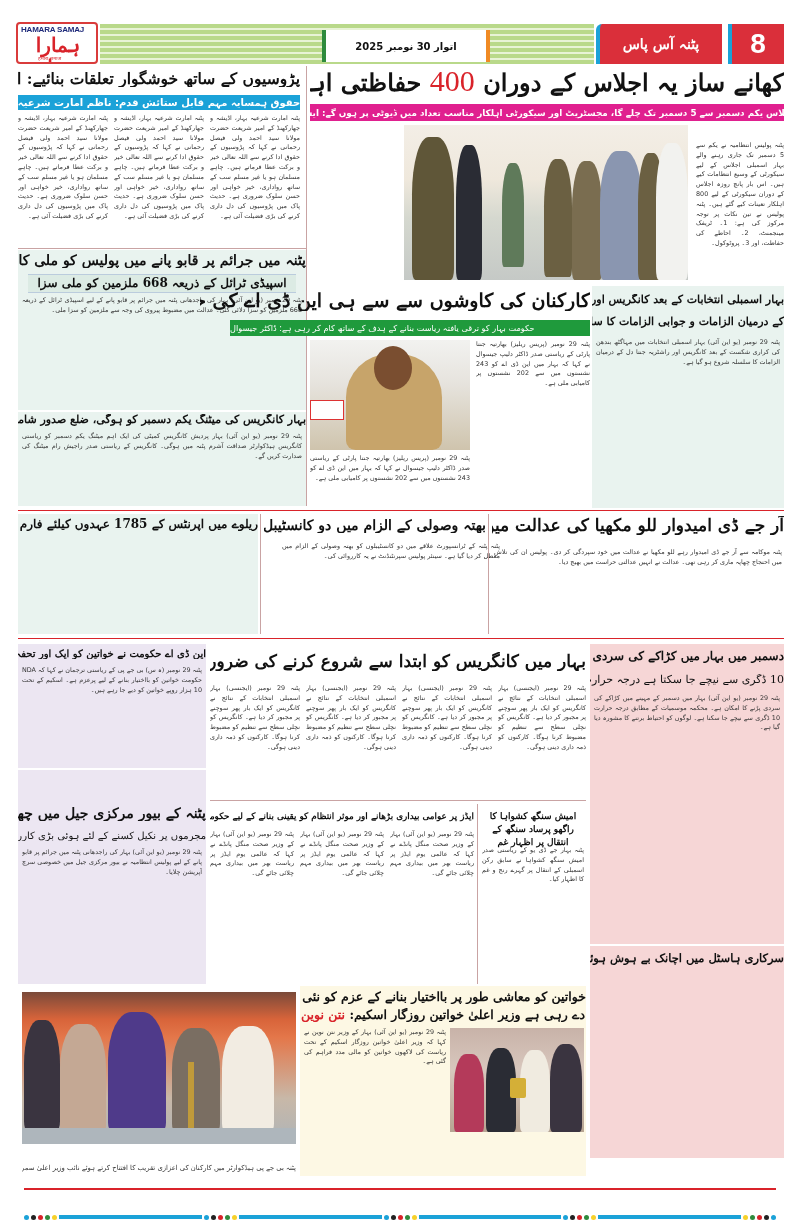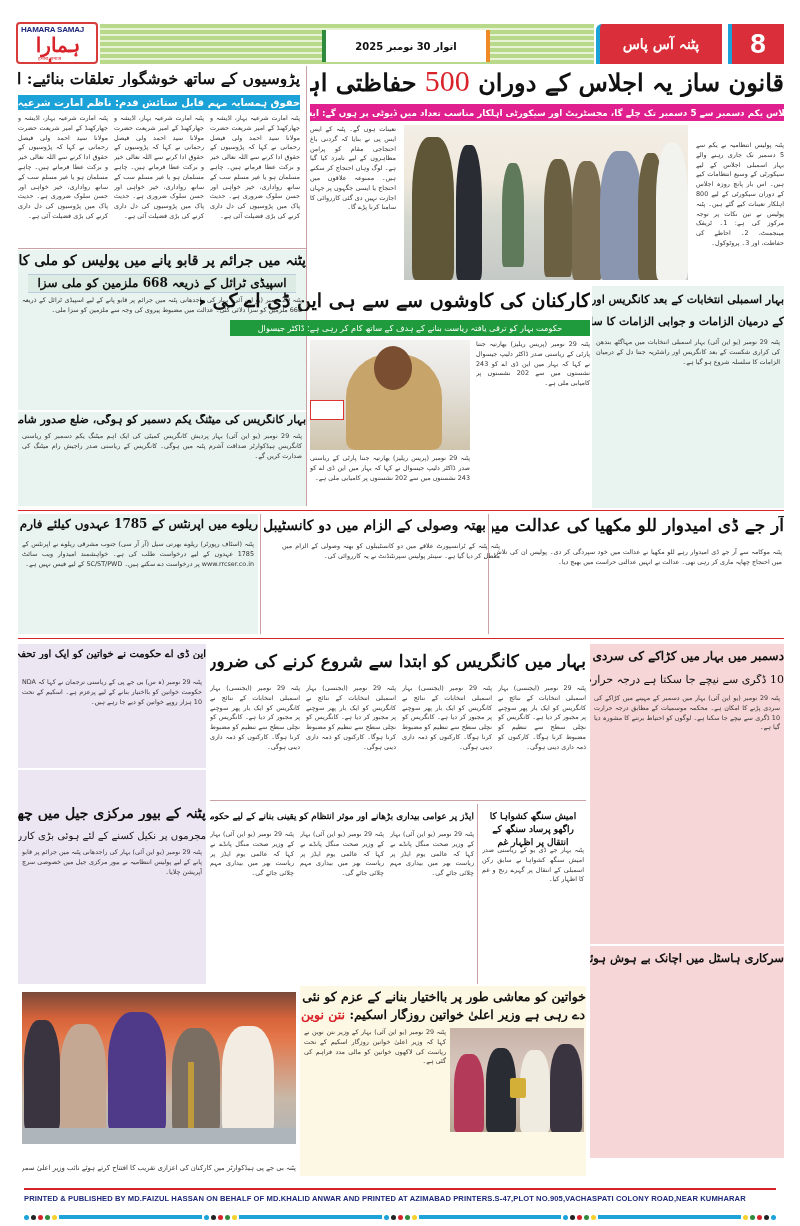--- a/index.html
+++ b/index.html
@@ -79,28 +79,27 @@
   </div>
   <div class="body-text abs" style="left:0;top:48px;width:90px;height:128px;">پٹنہ امارت شرعیہ بہار، اڈیشہ و جھارکھنڈ کے امیر شریعت حضرت مولانا سید احمد ولی فیصل رحمانی نے کہا کہ پڑوسیوں کے حقوق ادا کرنے سے اللہ تعالی خیر و برکت عطا فرماتے ہیں۔ چاہے مسلمان ہو یا غیر مسلم سب کے ساتھ رواداری، خیر خواہی اور حسن سلوک ضروری ہے۔ حدیث پاک میں پڑوسیوں کی دل داری کرنے کی بڑی فضیلت آئی ہے۔</div>
   <div class="body-text abs" style="left:96px;top:48px;width:90px;height:128px;">پٹنہ امارت شرعیہ بہار، اڈیشہ و جھارکھنڈ کے امیر شریعت حضرت مولانا سید احمد ولی فیصل رحمانی نے کہا کہ پڑوسیوں کے حقوق ادا کرنے سے اللہ تعالی خیر و برکت عطا فرماتے ہیں۔ چاہے مسلمان ہو یا غیر مسلم سب کے ساتھ رواداری، خیر خواہی اور حسن سلوک ضروری ہے۔ حدیث پاک میں پڑوسیوں کی دل داری کرنے کی بڑی فضیلت آئی ہے۔</div>
   <div class="body-text abs" style="left:192px;top:48px;width:90px;height:128px;">پٹنہ امارت شرعیہ بہار، اڈیشہ و جھارکھنڈ کے امیر شریعت حضرت مولانا سید احمد ولی فیصل رحمانی نے کہا کہ پڑوسیوں کے حقوق ادا کرنے سے اللہ تعالی خیر و برکت عطا فرماتے ہیں۔ چاہے مسلمان ہو یا غیر مسلم سب کے ساتھ رواداری، خیر خواہی اور حسن سلوک ضروری ہے۔ حدیث پاک میں پڑوسیوں کی دل داری کرنے کی بڑی فضیلت آئی ہے۔</div>
 </div>
 
 <div class="col-rule" style="left:306px;top:66px;height:440px;"></div>
 
 <div class="abs" style="left:310px;top:64px;width:474px;height:220px;">
   <div class="urdu-head abs" style="left:0;top:0;width:474px;font-size:24px;">
-    <span>قانون ساز یہ اجلاس کے دوران</span>
-    <span style="color:#d9232a;font-family:'Liberation Serif',serif;font-weight:normal;font-size:30px;">500</span>
+    <span>کھانے ساز یہ اجلاس کے دوران</span>
+    <span style="color:#d9232a;font-family:'Liberation Serif',serif;font-weight:normal;font-size:30px;">400</span>
     <span>حفاظتی اہلکار رہیں گے تعینات</span>
   </div>
   <div class="abs" style="left:0;top:40px;width:474px;height:17px;background:#e0208f;display:flex;align-items:center;justify-content:center;overflow:hidden;">
     <span style="color:#fff;font-size:8.8px;font-weight:bold;white-space:nowrap;direction:rtl;">اسمبلی اجلاس یکم دسمبر سے 5 دسمبر تک چلے گا، مجسٹریٹ اور سیکورٹی اہلکار مناسب تعداد میں ڈیوٹی پر ہوں گے: ایس ایس پی</span>
   </div>
-  <div class="body-text abs" style="left:0;top:61px;width:86px;height:155px;">تعینات ہوں گے۔ پٹنہ کے ایس ایس پی نے بتایا کہ گردنی باغ احتجاجی مقام کو پرامن مظاہروں کے لیے نامزد کیا گیا ہے۔ لوگ وہاں احتجاج کر سکتے ہیں۔ ممنوعہ علاقوں میں احتجاج یا ایسی جگہوں پر جہاں اجازت نہیں دی گئی کارروائی کا سامنا کرنا پڑے گا۔</div>
   <div class="photo photo-police" style="left:94px;top:61px;width:284px;height:155px;">
     <div class="fig" style="left:8px;top:12px;width:42px;height:143px;background:#5f5638;"></div>
     <div class="fig" style="left:52px;top:20px;width:26px;height:135px;background:#2a2c34;"></div>
     <div class="fig" style="left:98px;top:38px;width:22px;height:104px;background:#5f7a5a;"></div>
     <div class="fig" style="left:140px;top:34px;width:28px;height:118px;background:#6b6042;"></div>
     <div class="fig" style="left:168px;top:36px;width:30px;height:119px;background:#7a6d50;"></div>
     <div class="fig" style="left:196px;top:26px;width:42px;height:129px;background:#8a96b0;"></div>
     <div class="fig" style="left:234px;top:28px;width:26px;height:127px;background:#6b6042;"></div>
     <div class="fig" style="left:252px;top:18px;width:32px;height:137px;background:#f2f2ef;"></div>
   </div>
@@ -115,21 +114,21 @@
   <div class="body-text abs" style="left:4px;top:46px;width:280px;height:110px;">پٹنہ 29 نومبر (یو این آئی) بہار کی راجدھانی پٹنہ میں جرائم پر قابو پانے کے لیے اسپیڈی ٹرائل کے ذریعہ 668 ملزمین کو سزا دلائی گئی۔ عدالت میں مضبوط پیروی کی وجہ سے ملزمین کو سزا ملی۔</div>
 </div>
 
 <div class="abs box-lightblue" style="left:18px;top:412px;width:288px;height:94px;">
   <div class="urdu-head abs" style="left:0;top:2px;width:288px;font-size:11px;">بہار کانگریس کی میٹنگ یکم دسمبر کو ہوگی، ضلع صدور شامل ہوں گے</div>
   <div class="body-text abs" style="left:4px;top:20px;width:280px;height:70px;">پٹنہ 29 نومبر (یو این آئی) بہار پردیش کانگریس کمیٹی کی ایک اہم میٹنگ یکم دسمبر کو ریاستی کانگریس ہیڈکوارٹر صداقت آشرم پٹنہ میں ہوگی۔ کانگریس کے ریاستی صدر راجیش رام میٹنگ کی صدارت کریں گے۔</div>
 </div>
 
 <div class="abs" style="left:310px;top:286px;width:280px;height:222px;">
   <div class="urdu-head abs" style="left:-110px;top:4px;width:390px;font-size:19px;">کارکنان کی کاوشوں سے سے ہی این ڈی اے کی حکومت بنی</div>
-  <div class="abs" style="left:-80px;top:34px;width:360px;height:16px;background:#1f9a3c;display:flex;align-items:center;justify-content:center;overflow:hidden;">
+  <div class="abs" style="left:-80px;top:34px;width:360px;height:16px;background:#1f9a3c;display:flex;align-items:center;justify-content:flex-start;overflow:hidden;">
     <span style="color:#fff;font-size:8.2px;white-space:nowrap;direction:rtl;">حکومت بہار کو ترقی یافتہ ریاست بنانے کے ہدف کے ساتھ کام کر رہی ہے: ڈاکٹر جیسوال</span>
   </div>
   <div class="photo photo-portrait" style="left:0;top:54px;width:160px;height:110px;">
     <div class="fig" style="left:36px;top:14px;width:96px;height:96px;background:#c7a46a;border-radius:45% 45% 10% 10%;"></div>
     <div style="position:absolute;left:64px;top:6px;width:38px;height:44px;border-radius:50%;background:#7a4e30;"></div>
     <div style="position:absolute;left:0;top:60px;width:34px;height:20px;background:#fff;border:1px solid #d33;"></div>
   </div>
   <div class="body-text abs" style="left:166px;top:54px;width:114px;height:164px;">پٹنہ 29 نومبر (پریس ریلیز) بھارتیہ جنتا پارٹی کے ریاستی صدر ڈاکٹر دلیپ جیسوال نے کہا کہ بہار میں این ڈی اے کو 243 نشستوں میں سے 202 نشستوں پر کامیابی ملی ہے۔</div>
   <div class="body-text abs" style="left:0;top:168px;width:160px;height:50px;">پٹنہ 29 نومبر (پریس ریلیز) بھارتیہ جنتا پارٹی کے ریاستی صدر ڈاکٹر دلیپ جیسوال نے کہا کہ بہار میں این ڈی اے کو 243 نشستوں میں سے 202 نشستوں پر کامیابی ملی ہے۔</div>
 </div>
@@ -137,38 +136,37 @@
 <div class="abs box-lightblue" style="left:592px;top:286px;width:192px;height:222px;">
   <div class="urdu-head abs" style="left:0;top:8px;width:192px;font-size:11px;">بہار اسمبلی انتخابات کے بعد کانگریس اور آر جے ڈی</div>
   <div class="urdu-head abs" style="left:0;top:30px;width:192px;font-size:11px;">کے درمیان الزامات و جوابی الزامات کا سلسلہ شروع</div>
   <div class="body-text abs" style="left:4px;top:52px;width:184px;height:166px;">پٹنہ 29 نومبر (یو این آئی) بہار اسمبلی انتخابات میں مہاگٹھ بندھن کی کراری شکست کے بعد کانگریس اور راشٹریہ جنتا دل کے درمیان الزامات کا سلسلہ شروع ہو گیا ہے۔</div>
 </div>
 
 <div class="hrule" style="left:18px;top:510px;width:766px;background:#d9232a;"></div>
 
 <div class="abs box-lightblue" style="left:18px;top:514px;width:240px;height:120px;">
   <div class="urdu-head abs" style="left:0;top:4px;width:240px;font-size:12px;">ریلوے میں اپرنٹس کے 1785 عہدوں کیلئے فارم 17 دسمبر تک</div>
-  <div class="body-text abs" style="left:4px;top:26px;width:232px;height:90px;">پٹنہ (اسٹاف رپورٹر) ریلوے بھرتی سیل (آر آر سی) جنوب مشرقی ریلوے نے اپرنٹس کے 1785 عہدوں کے لیے درخواست طلب کی ہے۔ خواہشمند امیدوار ویب سائٹ www.rrcser.co.in پر درخواست دے سکتے ہیں۔ SC/ST/PWD کے لیے فیس نہیں ہے۔</div>
 </div>
 <div class="col-rule" style="left:260px;top:514px;height:120px;"></div>
 <div class="abs" style="left:264px;top:514px;width:222px;height:120px;">
   <div class="urdu-head abs" style="left:0;top:4px;width:222px;font-size:14px;">بھتہ وصولی کے الزام میں دو کانسٹیبل معطل</div>
   <div class="body-text abs" style="left:18px;top:28px;width:218px;height:90px;">پٹنہ پٹنہ کے ٹرانسپورٹ علاقے میں دو کانسٹیبلوں کو بھتہ وصولی کے الزام میں معطل کر دیا گیا ہے۔ سینئر پولیس سپرنٹنڈنٹ نے یہ کارروائی کی۔</div>
 </div>
 <div class="col-rule" style="left:488px;top:514px;height:120px;"></div>
 <div class="abs" style="left:492px;top:514px;width:292px;height:120px;">
   <div class="urdu-head abs" style="left:0;top:2px;width:292px;font-size:17px;">آر جے ڈی امیدوار للو مکھیا کی عدالت میں خود سپردگی</div>
   <div class="body-text abs" style="left:2px;top:34px;width:288px;height:84px;">پٹنہ موکامہ سے آر جے ڈی امیدوار رہے للو مکھیا نے عدالت میں خود سپردگی کر دی۔ پولیس ان کی تلاش میں احتجاج چھاپہ ماری کر رہی تھی۔ عدالت نے انہیں عدالتی حراست میں بھیج دیا۔</div>
 </div>
 
 <div class="hrule" style="left:18px;top:638px;width:766px;background:#d9232a;"></div>
 
 <div class="abs box-lilac" style="left:18px;top:644px;width:188px;height:124px;">
   <div class="urdu-head abs" style="left:0;top:4px;width:188px;font-size:10px;">این ڈی اے حکومت نے خواتین کو ایک اور تحفہ دیا: مشرا</div>
-  <div class="body-text abs" style="left:4px;top:22px;width:180px;height:98px;margin-top:12px;">پٹنہ 29 نومبر (ہ س) بی جے پی کے ریاستی ترجمان نے کہا کہ NDA حکومت خواتین کو بااختیار بنانے کے لیے پرعزم ہے۔ اسکیم کے تحت 10 ہزار روپے خواتین کو دیے جا رہے ہیں۔</div>
+  <div class="body-text abs" style="left:4px;top:22px;width:180px;height:98px;">پٹنہ 29 نومبر (ہ س) بی جے پی کے ریاستی ترجمان نے کہا کہ NDA حکومت خواتین کو بااختیار بنانے کے لیے پرعزم ہے۔ اسکیم کے تحت 10 ہزار روپے خواتین کو دیے جا رہے ہیں۔</div>
 </div>
 
 <div class="abs" style="left:210px;top:644px;width:376px;height:154px;">
   <div class="urdu-head abs" style="left:0;top:8px;width:376px;font-size:17px;">
     <span>بہار میں کانگریس کو ابتدا سے شروع کرنے کی ضرورت</span>
   </div>
   <div class="body-text abs" style="left:0;top:40px;width:90px;height:112px;">پٹنہ 29 نومبر (ایجنسی) بہار اسمبلی انتخابات کے نتائج نے کانگریس کو ایک بار پھر سوچنے پر مجبور کر دیا ہے۔ کانگریس کو نچلی سطح سے تنظیم کو مضبوط کرنا ہوگا۔ کارکنوں کو ذمہ داری دینی ہوگی۔</div>
   <div class="body-text abs" style="left:96px;top:40px;width:90px;height:112px;">پٹنہ 29 نومبر (ایجنسی) بہار اسمبلی انتخابات کے نتائج نے کانگریس کو ایک بار پھر سوچنے پر مجبور کر دیا ہے۔ کانگریس کو نچلی سطح سے تنظیم کو مضبوط کرنا ہوگا۔ کارکنوں کو ذمہ داری دینی ہوگی۔</div>
   <div class="body-text abs" style="left:192px;top:40px;width:90px;height:112px;">پٹنہ 29 نومبر (ایجنسی) بہار اسمبلی انتخابات کے نتائج نے کانگریس کو ایک بار پھر سوچنے پر مجبور کر دیا ہے۔ کانگریس کو نچلی سطح سے تنظیم کو مضبوط کرنا ہوگا۔ کارکنوں کو ذمہ داری دینی ہوگی۔</div>
   <div class="body-text abs" style="left:288px;top:40px;width:88px;height:112px;">پٹنہ 29 نومبر (ایجنسی) بہار اسمبلی انتخابات کے نتائج نے کانگریس کو ایک بار پھر سوچنے پر مجبور کر دیا ہے۔ کانگریس کو نچلی سطح سے تنظیم کو مضبوط کرنا ہوگا۔ کارکنوں کو ذمہ داری دینی ہوگی۔</div>
@@ -226,21 +224,20 @@
     <div class="fig" style="left:36px;top:20px;width:30px;height:84px;background:#2a2c34;"></div>
     <div class="fig" style="left:70px;top:22px;width:30px;height:82px;background:#f0ebe0;"></div>
     <div class="fig" style="left:100px;top:16px;width:32px;height:88px;background:#3a3440;"></div>
     <div style="position:absolute;left:60px;top:50px;width:16px;height:20px;background:#d4af37;border-radius:2px;"></div>
   </div>
   <div class="body-text abs" style="left:4px;top:42px;width:142px;height:144px;">پٹنہ 29 نومبر (یو این آئی) بہار کے وزیر نتن نوین نے کہا کہ وزیر اعلیٰ خواتین روزگار اسکیم کے تحت ریاست کی لاکھوں خواتین کو مالی مدد فراہم کی گئی ہے۔</div>
 </div>
 
 <div id="footer" class="abs">
   <div class="rule"></div>
-  <div class="line">PRINTED &amp; PUBLISHED BY MD.FAIZUL HASSAN ON BEHALF OF MD.KHALID ANWAR AND PRINTED AT AZIMABAD PRINTERS.S-47,PLOT NO.905,VACHASPATI COLONY ROAD,NEAR KUMHARAR</div>
 </div>
 <div id="dots" class="abs" style="top:1214px;">
   <span class="d" style="background:#1ba2d8"></span>
     <span class="d" style="background:#222"></span>
     <span class="d" style="background:#d9232a"></span>
     <span class="d" style="background:#2e8b3d"></span>
     <span class="d" style="background:#f7d12a"></span>
     <span class="bar"></span>
   <span class="d" style="background:#1ba2d8"></span>
     <span class="d" style="background:#222"></span>

